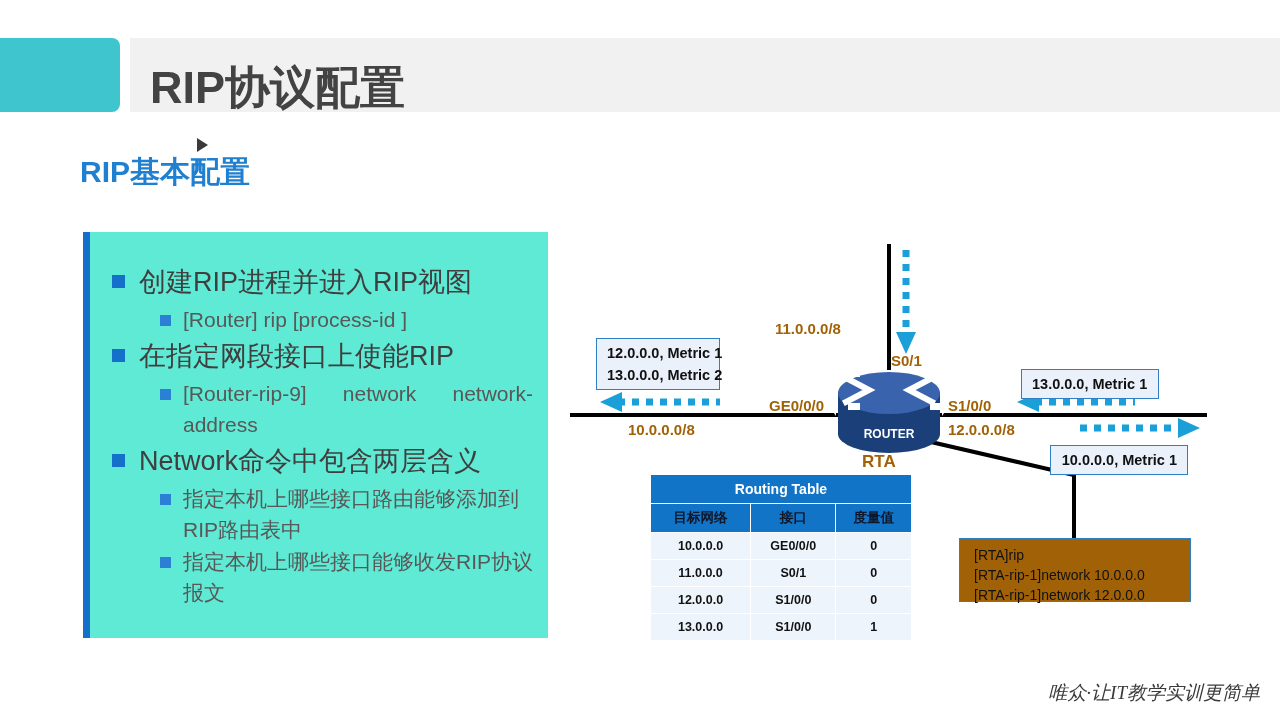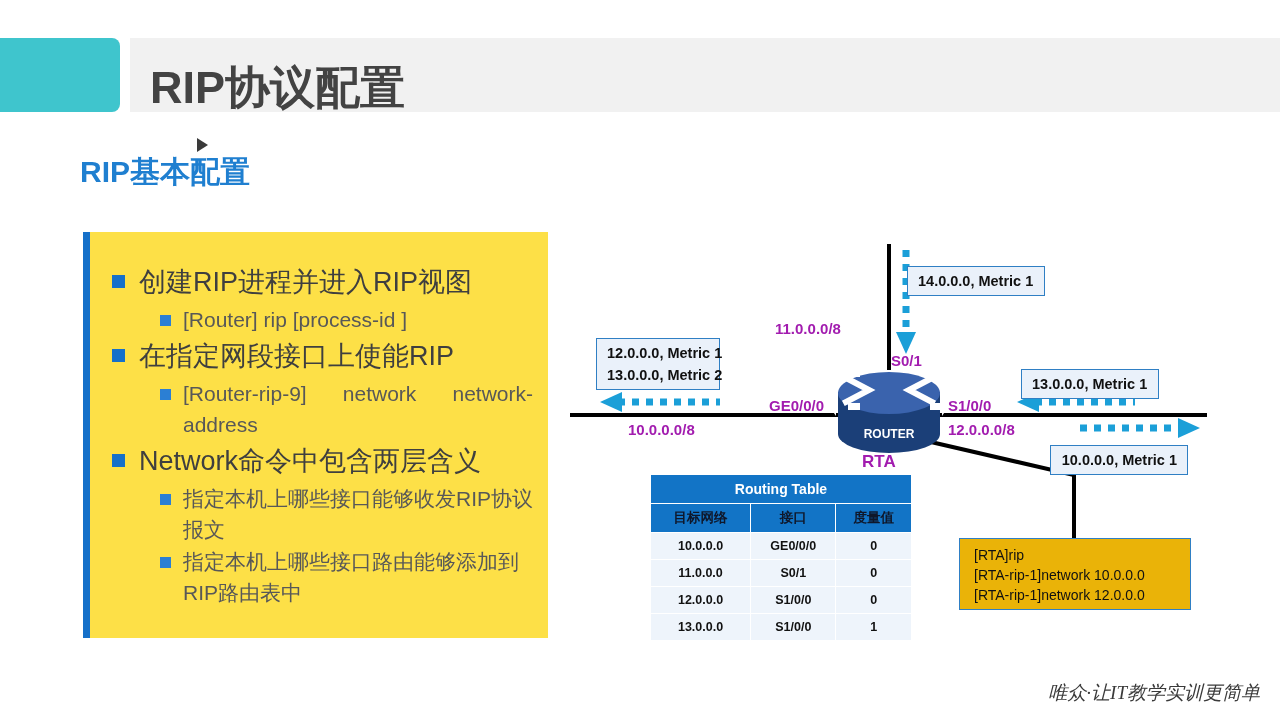--- a/index.html
+++ b/index.html
@@ -62,21 +62,21 @@
     font-weight: bold;
     color: #1f7fd0;
     white-space: nowrap;
   }
 
   
   #content-panel {
     position: absolute;
     left: 83px; top: 232px;
     width: 465px; height: 406px;
-    background: #fde047;
+    background: #5eead4;
     border-left: 7px solid #1570c9;
     box-sizing: border-box;
   }
   #bullet-list {
     padding: 30px 14px 0 22px;
   }
   .lvl1 {
     display: flex;
     align-items: flex-start;
     margin-bottom: 2px;
@@ -116,21 +116,21 @@
     position: absolute;
     left: 560px; top: 230px;
     width: 720px; height: 430px;
   }
   #diagram svg { display: block; }
 
   .dg-label {
     position: absolute;
     font-size: 15px;
     font-weight: bold;
-    color: #a21caf;
+    color: #a16207;
     white-space: nowrap;
   }
   .dg-box {
     position: absolute;
     background: #eaf1fa;
     border: 1.4px solid #2f7fc4;
     font-size: 14.5px;
     font-weight: bold;
     color: #111;
     box-sizing: border-box;
@@ -174,22 +174,22 @@
     font-weight: bold;
     padding: 6px 0;
     border: 1px solid #ffffff;
     text-align: center;
   }
 
   
   #config-box {
     position: absolute;
     left: 959px; top: 538px;
-    width: 232px; height: 72px;
-    background: #eab308;
+    width: 232px; height: 64px;
+    background: #a16207;
     border: 1.4px solid #2f7fc4;
     box-sizing: border-box;
     padding: 6px 0 0 14px;
     font-size: 14px;
     color: #111;
     line-height: 20px;
   }
 
   
   #footer {
@@ -234,25 +234,25 @@
       <span class="sq"></span>
       <span class="txt justify">[Router-rip-9]  network  network-address</span>
     </div>
 
     <div class="lvl1">
       <span class="sq"></span>
       <span class="txt">Network命令中包含两层含义</span>
     </div>
     <div class="lvl2">
       <span class="sq"></span>
+      <span class="txt">指定本机上哪些接口路由能够添加到RIP路由表中</span>
+    </div>
+    <div class="lvl2">
+      <span class="sq"></span>
       <span class="txt">指定本机上哪些接口能够收发RIP协议报文</span>
-    </div>
-    <div class="lvl2">
-      <span class="sq"></span>
-      <span class="txt">指定本机上哪些接口路由能够添加到RIP路由表中</span>
     </div>
 
   </div>
 </div>
 
 <div id="diagram">
 
   <svg width="720" height="430" viewBox="0 0 720 430">
 
     <line x1="10" y1="185" x2="647" y2="185" stroke="#000000" stroke-width="4"></line>
@@ -320,23 +320,20 @@
   <div class="dg-label" style="left:388px; top:167px;">S1/0/0</div>
   <div class="dg-label" style="left:68px; top:191px;">10.0.0.0/8</div>
   <div class="dg-label" style="left:388px; top:191px;">12.0.0.0/8</div>
   <div class="dg-label" style="left:302px; top:222px; font-size:17px;">RTA</div>
 
   <div class="dg-box" style="left:36px; top:108px; width:124px; height:52px;">
     <span class="ln">12.0.0.0, Metric 1</span>
     <span class="ln">13.0.0.0, Metric 2</span>
   </div>
 
-  <div class="dg-box" style="left:347px; top:36px; width:138px; height:30px;">
-    <span class="ln">14.0.0.0, Metric 1</span>
-  </div>
 
   <div class="dg-box" style="left:461px; top:139px; width:138px; height:30px;">
     <span class="ln">13.0.0.0, Metric 1</span>
   </div>
 
   <div class="dg-box" style="left:490px; top:215px; width:138px; height:30px;align-items:flex-end;">
     <span class="ln">10.0.0.0, Metric 1</span>
   </div>
 </div>
 

